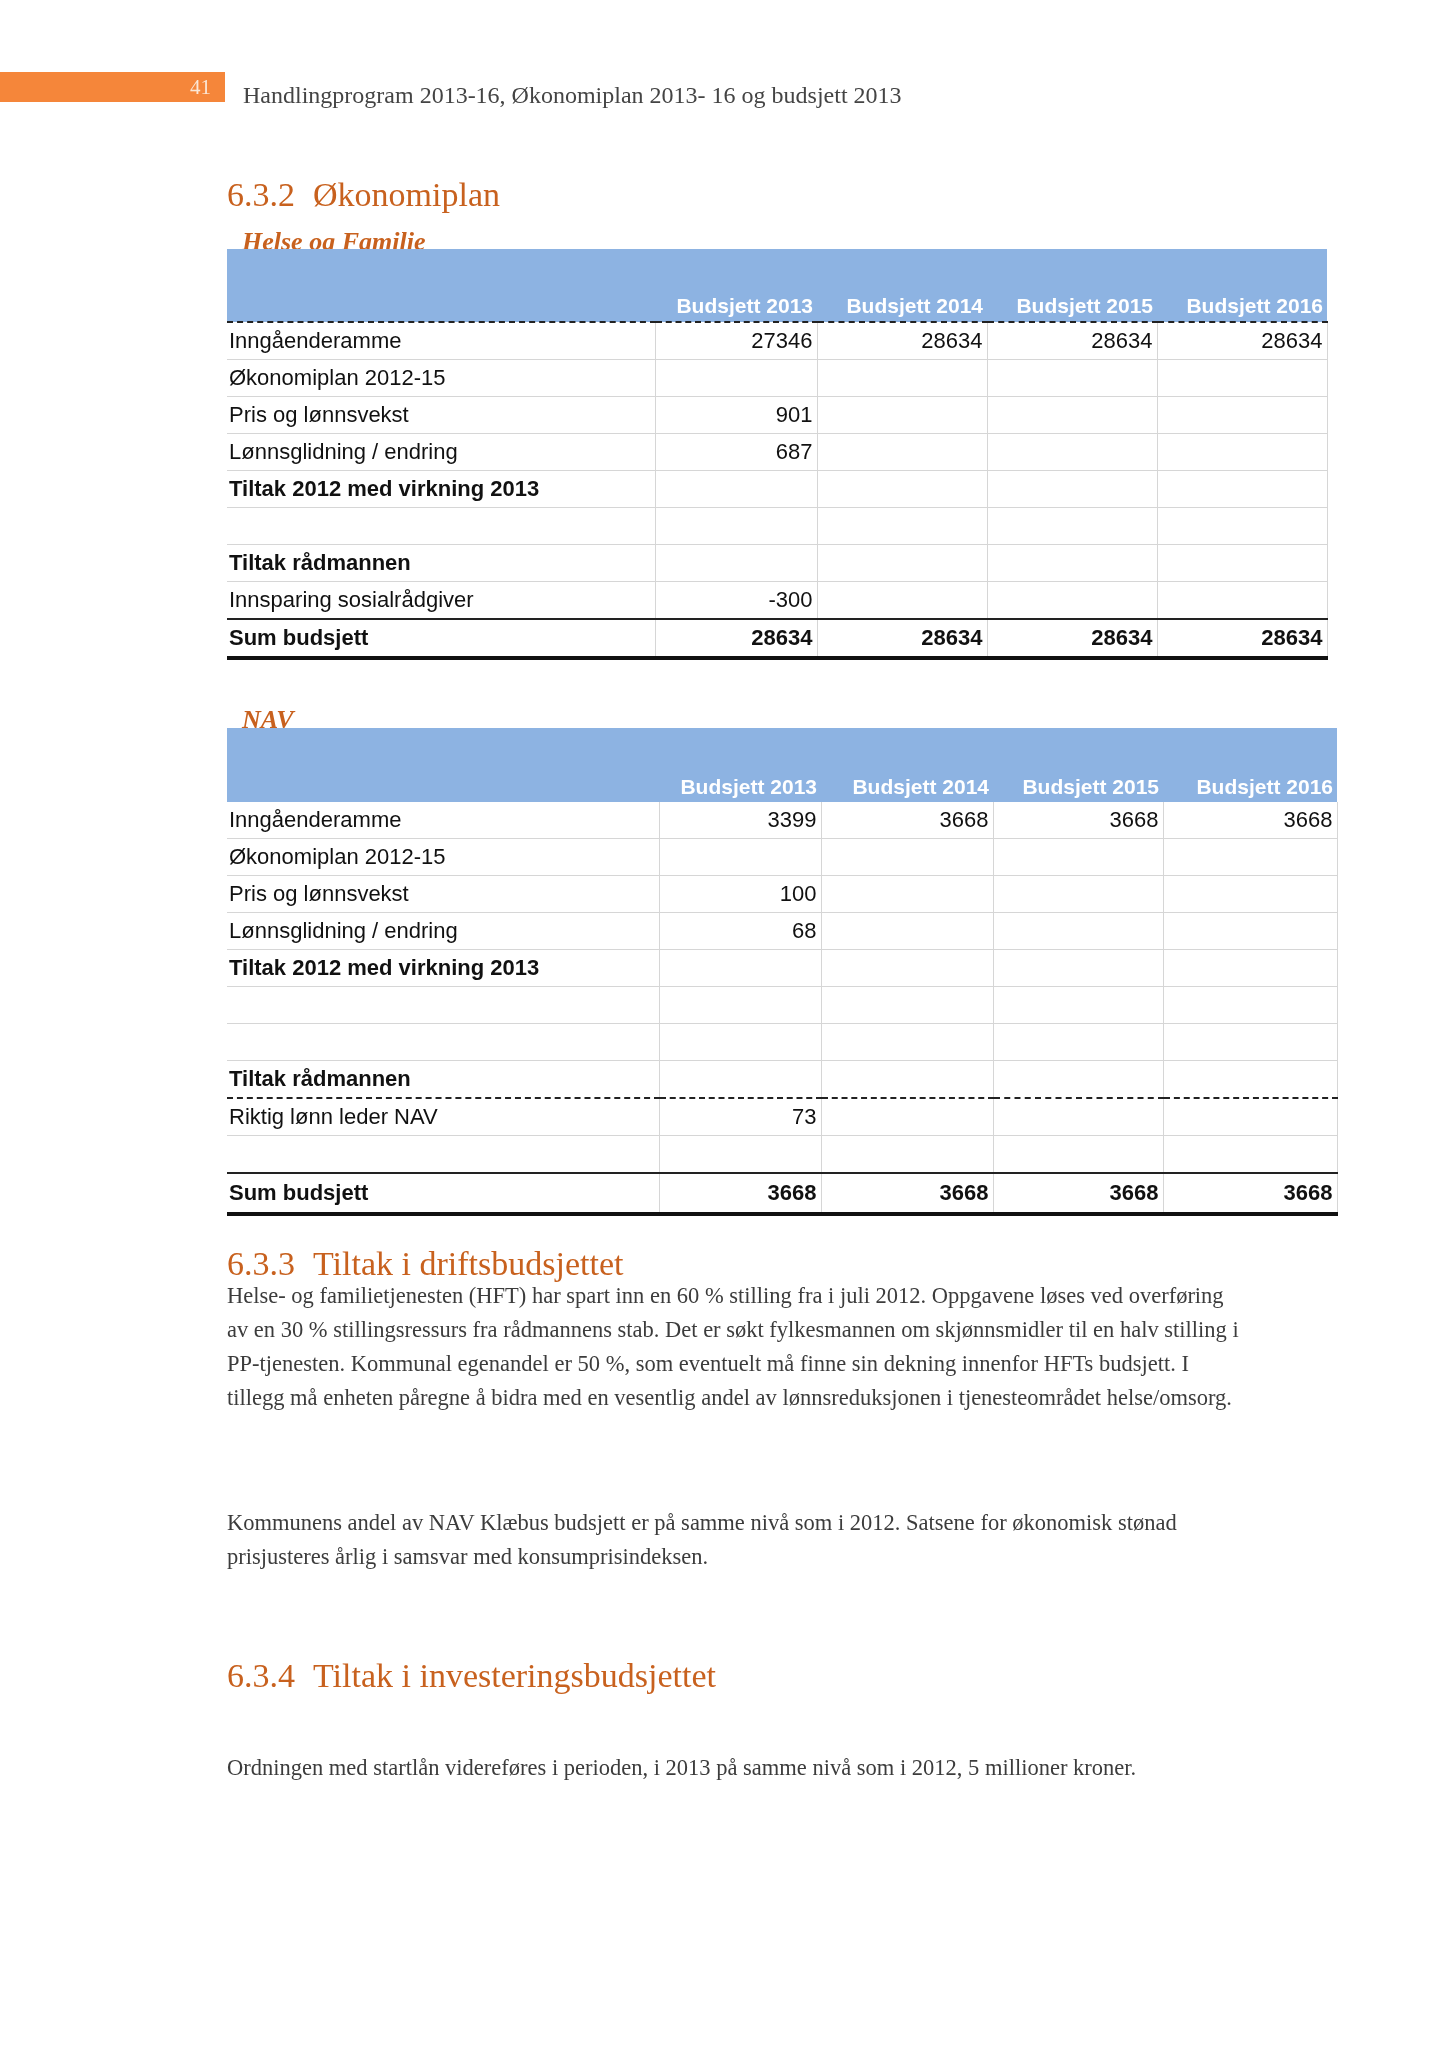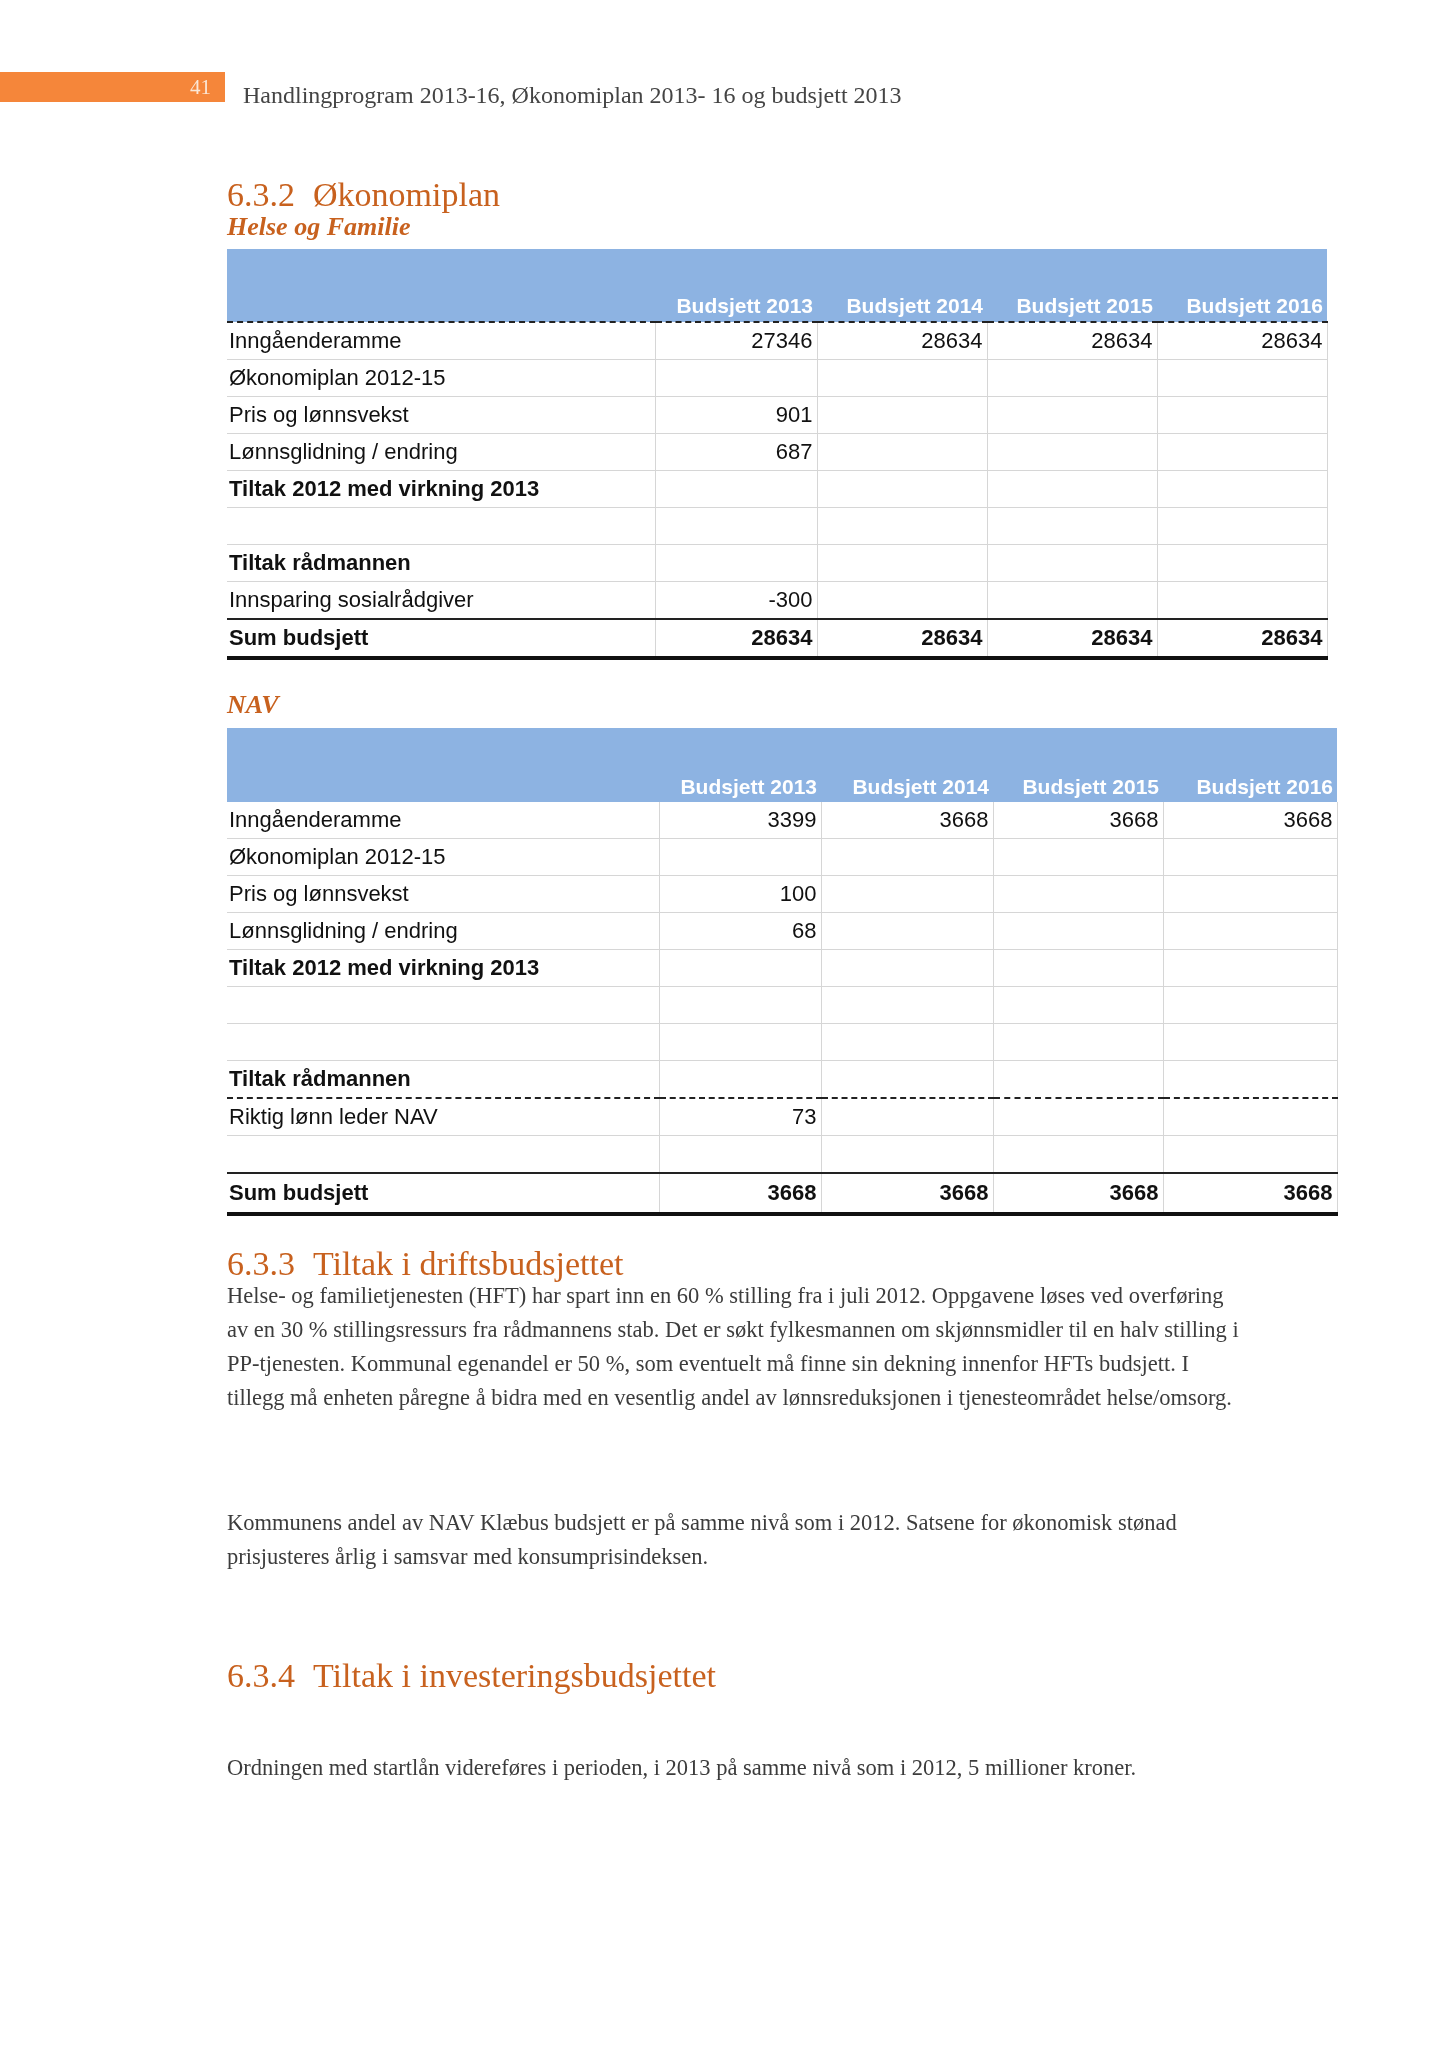--- a/index.html
+++ b/index.html
@@ -8,21 +8,21 @@
   .page-header { position:absolute; left:0; top:72px; width:1448px; height:30px;padding-left:28px; }
   .page-num-bar { position:absolute; left:0; top:0; width:225px; height:30px; background:#f5863a;
                   color:#fbe7d6; font-size:21px; text-align:right; box-sizing:border-box; padding-right:14px;
                   line-height:30px; font-family:"Liberation Serif",serif; }
   .doc-title { position:absolute; left:243px; top:8px; line-height:30px; font-size:24px; color:#444;
                font-family:"Liberation Serif",serif; white-space:nowrap; }
   .orange { color:#c8611e; }
   .h-section { position:absolute; left:227px; font-size:34px; font-family:"Liberation Serif",serif;
                white-space:nowrap; font-weight:normal; margin:0; }
   .h-section .num { display:inline-block; width:86px; }
-  .h-sub { position:absolute; left:227px; font-size:26px; font-style:italic; font-family:"Liberation Serif",serif; margin:0; }
+  .h-sub { position:absolute; left:227px; font-size:26px; font-style:italic; font-family:"Liberation Serif",serif; margin:15px; }
   table.budget { position:absolute; left:227px; border-collapse:collapse; table-layout:fixed;
                  font-family:"Liberation Sans",sans-serif; font-size:22px; color:#111; }
   table.budget th { background:#8db3e2; color:#ffffff; font-weight:bold; text-align:right; vertical-align:bottom;
                     padding:0 4px 3px 0; white-space:nowrap; font-size:21px; }
   table.budget td { height:36px; border-bottom:1px solid #d6d6d6; border-right:1px solid #d6d6d6;
                     padding:0 4px; white-space:nowrap; }
   table.budget td.label { text-align:left; padding-left:2px; }
   table.budget td.val { text-align:right; }
   table.budget td:last-child { border-right:1px solid #d6d6d6; }
   table.budget tr.bold td { font-weight:bold; }

